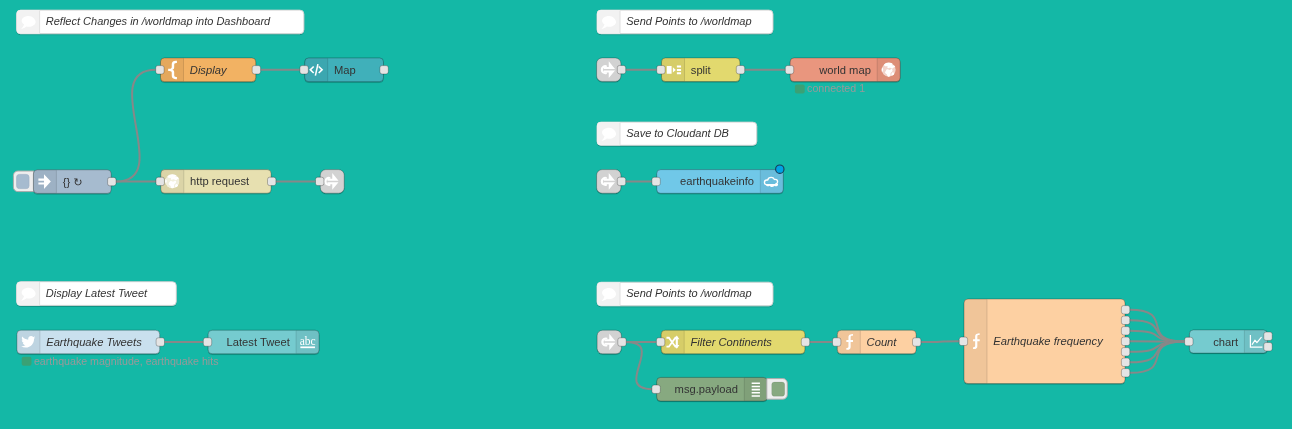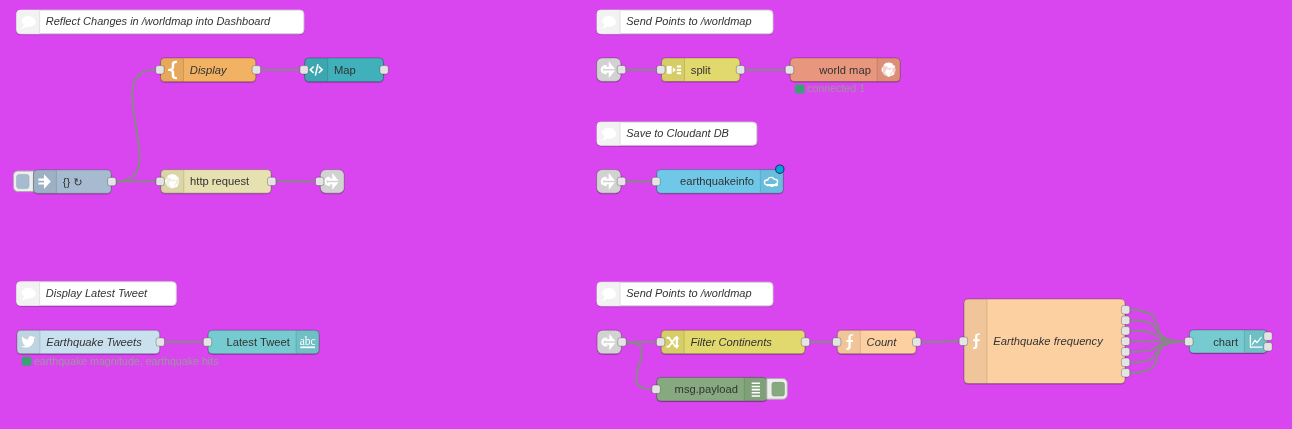--- a/index.html
+++ b/index.html
@@ -1,17 +1,17 @@
 <!DOCTYPE html>
 <html><head>
 <meta charset="utf-8">
 <style>
   html,body{margin:0;padding:0;background:#fff;}
   body{width:1292px;height:429px;overflow:hidden;font-family:"Liberation Sans",sans-serif;}
-  #canvas{position:relative;width:1292px;height:429px;background:#d946ef;}
+  #canvas{position:relative;width:1292px;height:429px;background:#14b8a6;}
   svg#flow{display:block;}
   .nlabel{font-family:"Liberation Sans",sans-serif;font-size:11.2px;fill:#333;}
   .nlabel.it{font-style:italic;}
   .clabel{font-family:"Liberation Sans",sans-serif;font-size:11.0px;font-style:italic;fill:#333;}
   .stext{font-family:"Liberation Sans",sans-serif;font-size:10.65px;fill:#999;}
 </style>
 </head>
 <body>
 
 <div id="canvas">

